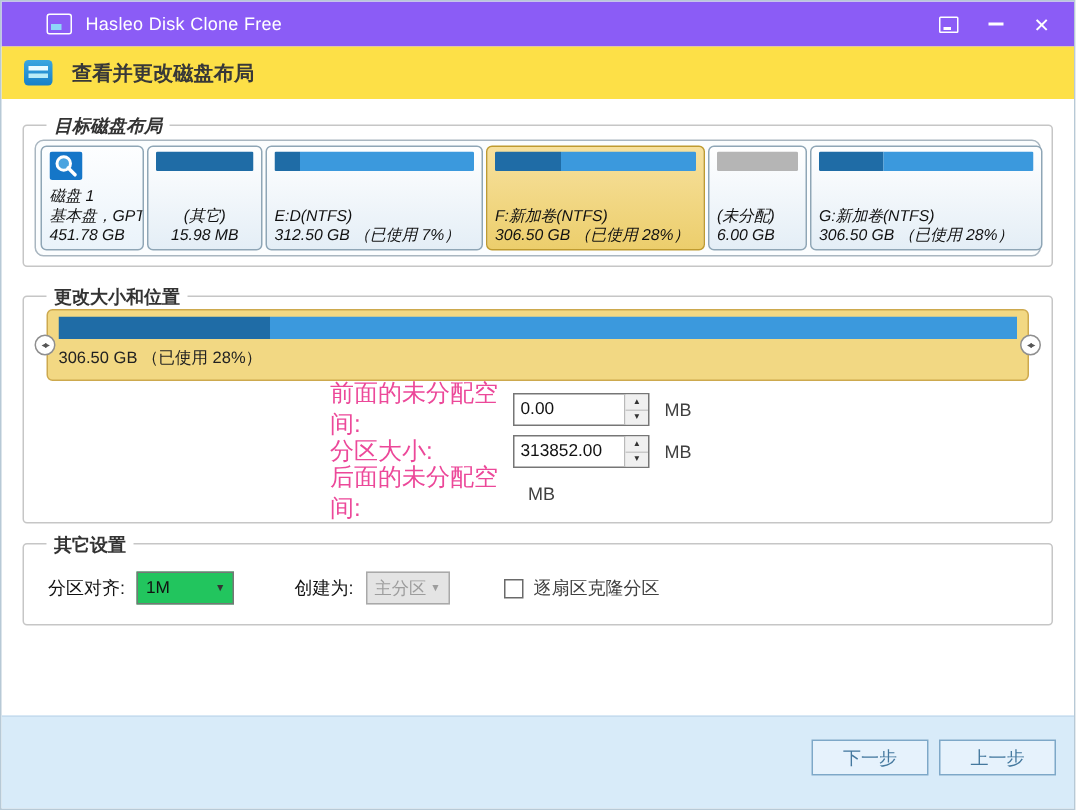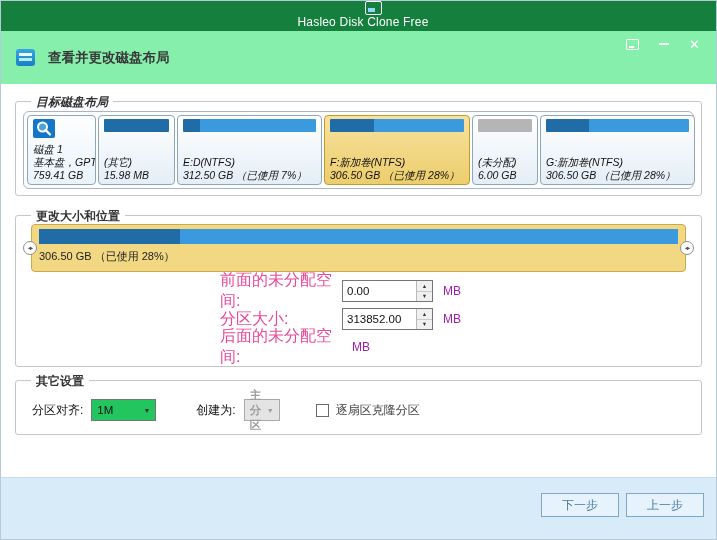--- a/index.html
+++ b/index.html
@@ -2,32 +2,32 @@
 <html><head>
 <meta charset="utf-8">
 <style>
   html,body{margin:0;padding:0;background:#eee;}
   .window{
     width:717px;height:540px;position:relative;background:#fff;
     border:1px solid #b7c9d6;box-sizing:border-box;overflow:hidden;
     font-family:"Liberation Sans","DejaVu Sans",sans-serif;
   }
   
-  .titlebar{height:30px;background:#15803d;display:flex;align-items:center;color:#fff;flex-direction:column;}
+  .titlebar{height:30px;background:#8b5cf6;display:flex;align-items:center;color:#fff;}
   .app-icon{margin-left:30px;width:15px;height:12px;border:1px solid #fff;border-radius:2px;position:relative;flex:none;}
   .app-icon::after{content:"";position:absolute;left:2px;bottom:2px;width:7px;height:4px;background:#8ed7f8;}
   .tb-title{margin-left:9px;font-size:12px;letter-spacing:.2px;}
   .tb-controls{margin-left:auto;display:flex;align-items:center;margin-right:6px;}
   .tb-btn{width:31px;height:30px;display:flex;align-items:center;justify-content:center;cursor:default;}
   .box-glyph{width:11px;height:9px;border:1px solid #fff;border-radius:1px;position:relative;}
   .box-glyph::after{content:"";position:absolute;left:2px;bottom:1px;width:5px;height:2px;background:#fff;}
   .min-glyph{width:10px;height:2px;background:#fff;}
   .close-glyph{font-size:13px;font-weight:bold;line-height:1;}
   
-  .header{height:53px;background:#86efac;display:flex;align-items:center;}
+  .header{height:35px;background:#fde047;display:flex;align-items:center;}
   .hdr-icon{margin-left:15px;width:19px;height:17px;border-radius:3px;background:linear-gradient(#3aa6e0,#1680c7);position:relative;flex:none;}
   .hdr-icon::before{content:"";position:absolute;left:3px;right:3px;top:4px;height:3px;background:#eafbff;box-shadow:0 5px 0 #b9ecf7;}
   .hdr-title{margin-left:13px;font-size:13.5px;font-weight:bold;color:#383838;}
   
   .content{position:relative;padding:0 14px;}
   .group{position:relative;border:1px solid #c6c6c6;border-radius:3px;background:#fff;}
   .legend{position:absolute;top:-8px;left:15px;background:#fff;padding:0 5px;font-size:12px;font-weight:bold;color:#333;line-height:16px;}
   #group-target{margin-top:17px;height:93px;font-style:italic;}
   .diskstrip{position:absolute;left:7px;right:7px;top:9px;bottom:6px;border:1px solid #a9b6c0;border-radius:6px;
     background:#fbfdfe;padding:3px;display:flex;gap:2px;box-sizing:border-box;}
@@ -53,29 +53,29 @@
   .rz-handle.left{left:0;} .rz-handle.right{right:0;}
   .fields{position:absolute;left:204px;top:64px;}
   .frow{display:flex;align-items:center;margin-bottom:6px;height:22px;}
   .f-label{width:122px;font-size:16px;color:#ec4899;}
   .spin{width:91px;height:22px;border:1px solid #767676;background:#fff;display:flex;box-sizing:border-box;}
   .spin input{flex:1;border:0;outline:0;font-size:11.5px;padding:0 0 0 4px;min-width:0;color:#111;
     font-family:"Liberation Sans","DejaVu Sans",sans-serif;background:transparent;}
   .spin-btns{width:15px;display:flex;flex-direction:column;border-left:1px solid #b9b9b9;flex:none;}
   .spin-up,.spin-down{flex:1;display:flex;align-items:center;justify-content:center;font-size:5.5px;color:#333;background:#f0f0f0;}
   .spin-up{border-bottom:1px solid #c9c9c9;}
-  .f-unit{margin-left:10px;font-size:12px;color:#a21caf;}
+  .f-unit{margin-left:10px;font-size:12px;color:#404040;}
   
   #group-other{margin-top:13px;height:53px;}
   .other-row{position:absolute;left:16px;top:18px;display:flex;align-items:center;}
   .o-label{font-size:12px;color:#111;}
   .dropdown{margin-left:8px;width:65px;height:22px;border:1px solid #767676;background:#22c55e;display:flex;
     align-items:center;box-sizing:border-box;font-size:11.5px;color:#111;padding:0 5px;}
   .dd-caret{margin-left:auto;font-size:7px;color:#333;}
-  .dropdown.disabled{background:#e4e4e4;border-color:#a9a9a9;color:#9d9d9d;width:36px;font-weight:bold;}
+  .dropdown.disabled{background:#e4e4e4;border-color:#a9a9a9;color:#9d9d9d;width:56px;}
   .dropdown.disabled .dd-caret{color:#9d9d9d;}
   .gap40{margin-left:40px;} 
   .checkbox{margin-left:36px;width:13px;height:13px;border:1px solid #6a6a6a;background:#fff;box-sizing:border-box;flex:none;}
   .cb-label{margin-left:7px;font-size:12px;color:#404040;}
   
   .footer{position:absolute;left:0;right:0;bottom:0;height:61px;background:#d8ebf9;border-top:1px solid #c6dcee;}
   .footer-btns{position:absolute;right:12px;top:15px;display:flex;gap:7px;}
   .btn{width:78px;height:24px;border:1px solid #7ea8c8;background:#e6f2fc;color:#44789e;font-size:12px;
     display:flex;align-items:center;justify-content:center;font-family:"Liberation Sans","DejaVu Sans",sans-serif;}
 </style>
@@ -111,23 +111,23 @@
       <span class="legend">目标磁盘布局</span>
       <div class="diskstrip">
         <div class="tile disk" style="flex:0 0 69px">
           <svg class="disk-icon" viewBox="0 0 22 19" xmlns="http://www.w3.org/2000/svg">
             <rect x="0" y="0" width="22" height="19" rx="2" fill="#1576c8"></rect>
             <circle cx="9.5" cy="8" r="4.5" fill="#4aa4e0" stroke="#fff" stroke-width="2"></circle>
             <line x1="12.5" y1="11" x2="17" y2="15.5" stroke="#fff" stroke-width="2.4" stroke-linecap="round"></line>
           </svg>
           <div>磁盘 1</div>
           <div>基本盘，GPT</div>
-          <div>759.41 GB</div>
-        </div>
-        <div id="partitions" style="display:contents"><div class="tile" style="flex: 0 0 77px;">
+          <div>451.78 GB</div>
+        </div>
+        <div id="partitions" style="display:contents"><div class="tile" style="flex: 0 0 77px; text-align: center;">
               <div class="bar">
                 <div style="width: 100%; background: rgb(31, 108, 166);"></div>
                 <div style="flex: 1 1 0%; background: rgb(59, 153, 221);"></div>
               </div>
               <div>(其它)</div>
               <div>15.98 MB</div>
             </div><div class="tile" style="flex: 0 0 145px;">
               <div class="bar">
                 <div style="width: 13%; background: rgb(31, 108, 166);"></div>
                 <div style="flex: 1 1 0%; background: rgb(59, 153, 221);"></div>

